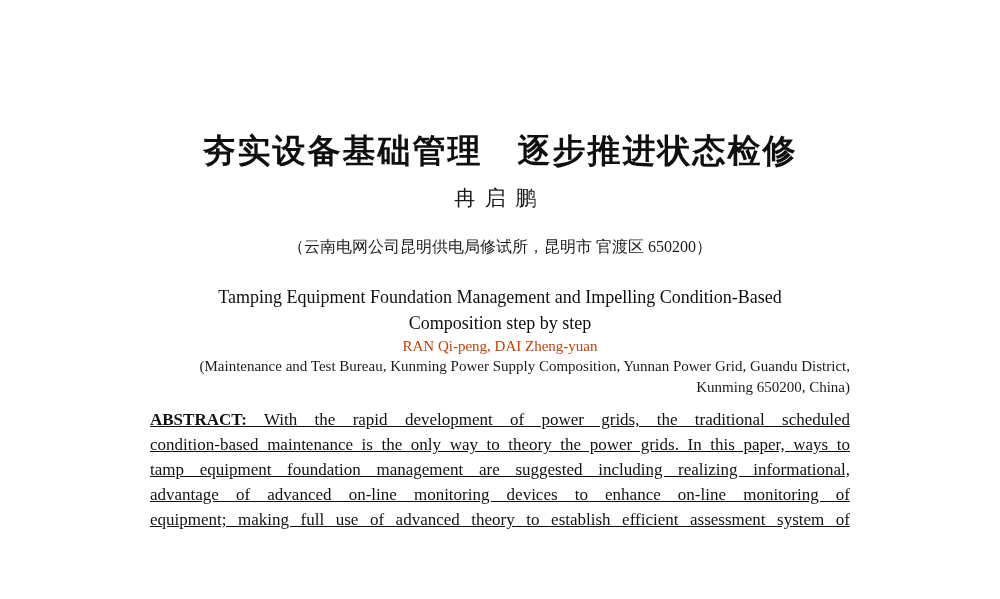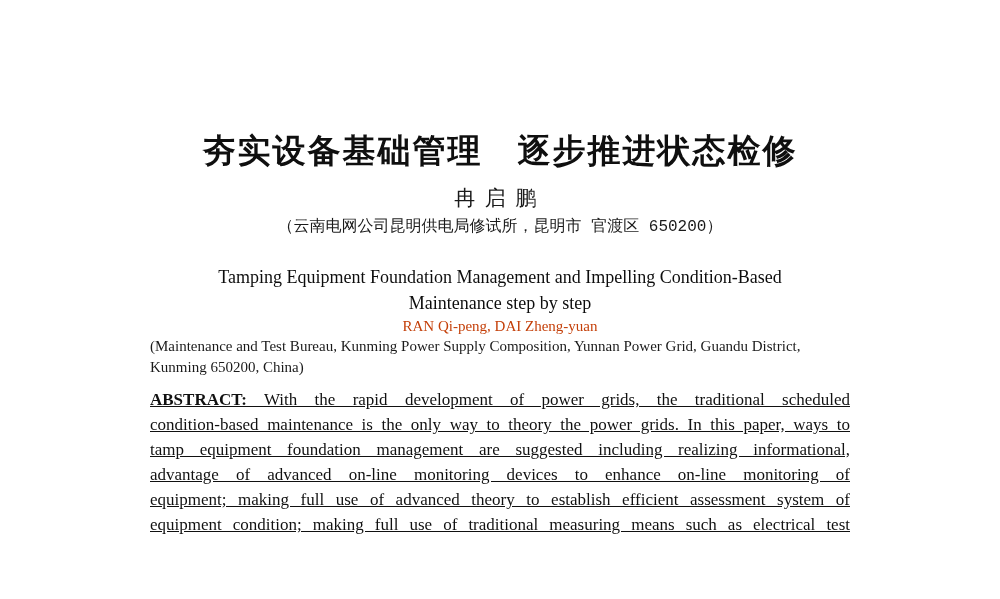--- a/index.html
+++ b/index.html
@@ -36,25 +36,25 @@
   .author-cn {
     font-family: "DejaVu Serif", "Liberation Serif", serif;
     font-size: 21px;
     line-height: 28px;
     text-align: center;
     letter-spacing: 0.45em;
     margin-top: 12px;
     color: #1c1c1c;
   }
   .affil-cn {
-    font-family: Liberation Mono, monospace;
+    font-family: Liberation Serif, serif;
     font-size: 16px;
     line-height: 22px;
     text-align: center;
-    margin-top: 4px;
+    margin-top: 24px;
     color: #1c1c1c;
   }
   .title-en {
     font-family: "Liberation Serif", serif;
     font-weight: normal;
     font-size: 18px;
     line-height: 26px;
     text-align: center;
     margin-top: 26px;
     color: #0f0f0f;
@@ -63,21 +63,21 @@
     font-family: "Liberation Serif", serif;
     font-size: 15px;
     line-height: 20px;
     text-align: center;
     color: #c2410c;
   }
   .affil-en {
     font-family: "Liberation Serif", serif;
     font-size: 15px;
     line-height: 21px;
-    text-align: left;
+    text-align: right;
     color: #1c1c1c;
   }
   .abstract {
     margin-top: 9px;
     font-family: "Liberation Serif", serif;
     font-size: 17px;
     color: #131313;
   }
   .abstract .line {
     text-align: justify;
@@ -99,21 +99,21 @@
   <div class="doc">
 
     <div class="title-cn">夯实设备基础管理　逐步推进状态检修</div>
 
     <div class="author-cn">冉启鹏</div>
 
     <div class="affil-cn">（云南电网公司昆明供电局修试所，昆明市 官渡区 650200）</div>
 
     <div class="title-en">
       <div>Tamping Equipment Foundation Management and Impelling Condition-Based</div>
-      <div>Maintenance step by step</div>
+      <div>Composition step by step</div>
     </div>
 
     <div class="authors-en">RAN Qi-peng, DAI Zheng-yuan</div>
 
     <div class="affil-en">
       <div>(Maintenance and Test Bureau, Kunming Power Supply Composition, Yunnan Power Grid, Guandu District,</div>
       <div>Kunming 650200, China)</div>
     </div>
 
     <div class="abstract">

